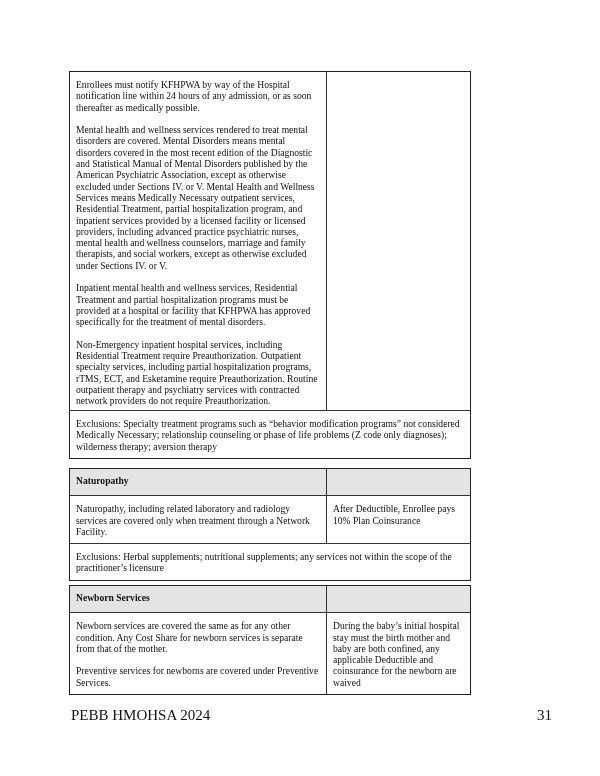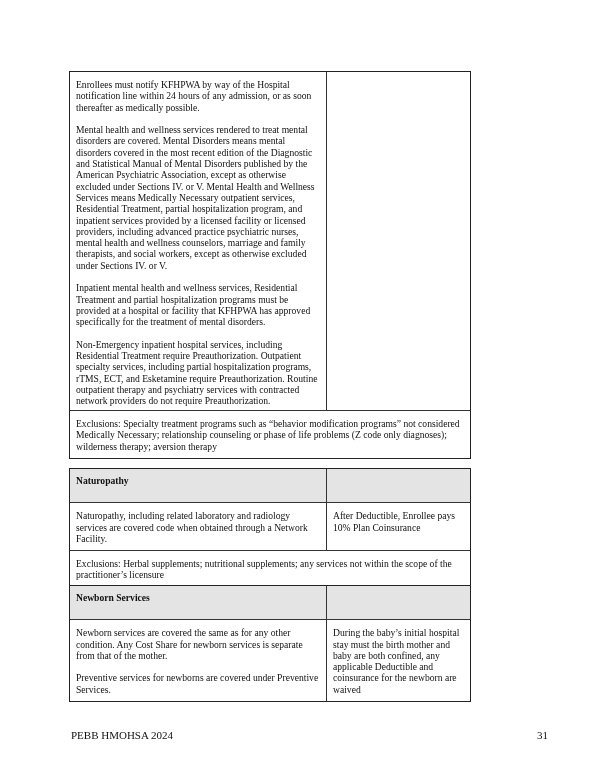--- a/index.html
+++ b/index.html
@@ -17,31 +17,31 @@
     border: 1.5px solid #222;
     box-sizing: border-box;
   }
   .row { display: flex; box-sizing: border-box; }
   .row + .row { border-top: 1px solid #333; }
   .cell { box-sizing: border-box; padding: 7px 6px 6px 6px; }
   .cell.left { width: 257px; border-right: 1px solid #333; }
   .cell.right { flex: 1; }
   .cell.full { width: 100%; }
   .hdr { background: #e4e4e4; }
-  .hdr .cell { padding-top: 6px; padding-bottom: 16px; font-weight: bold; min-height: 22px; }
+  .hdr .cell { padding-top: 6px; padding-bottom: 9px; font-weight: bold; min-height: 22px; }
   p { margin: 0; }
   p + p { margin-top: 11.3px; }
   b { font-weight: normal; }
   #t1 { top: 71px; }
   #t1 .row1 .cell { height: 338px; }
   #t2 { top: 468px; }
   #t3 { top: 585px; }
   .footer {
-    position: absolute; top: 730px;
-    font-size: 11px;
+    position: absolute; top: 710px;
+    font-size: 15px;
   }
   .footer.left { left: 71px; }
   .footer.right { left: 521px; margin-left: 16px; }
 </style>
 </head>
 <body>
 
 <div class="tbl" id="t1">
   <div class="row row1">
     <div class="cell left">
@@ -58,21 +58,21 @@
     </div>
   </div>
 </div>
 
 <div class="tbl" id="t2">
   <div class="row hdr">
     <div class="cell left">Naturopathy</div>
     <div class="cell right"></div>
   </div>
   <div class="row">
-    <div class="cell left">Naturopathy, including related laboratory and radiology services are covered code when obtained through a Network Facility.</div>
+    <div class="cell left">Naturopathy, including related laboratory and radiology services are covered only when treatment through a Network Facility.</div>
     <div class="cell right">After Deductible, Enrollee pays 10% Plan Coinsurance</div>
   </div>
   <div class="row">
     <div class="cell full">
       <b>Exclusions:</b><span> Herbal supplements; nutritional supplements; any services not within the scope of the practitioner’s licensure</span>
     </div>
   </div>
 </div>
 
 <div class="tbl" id="t3">

